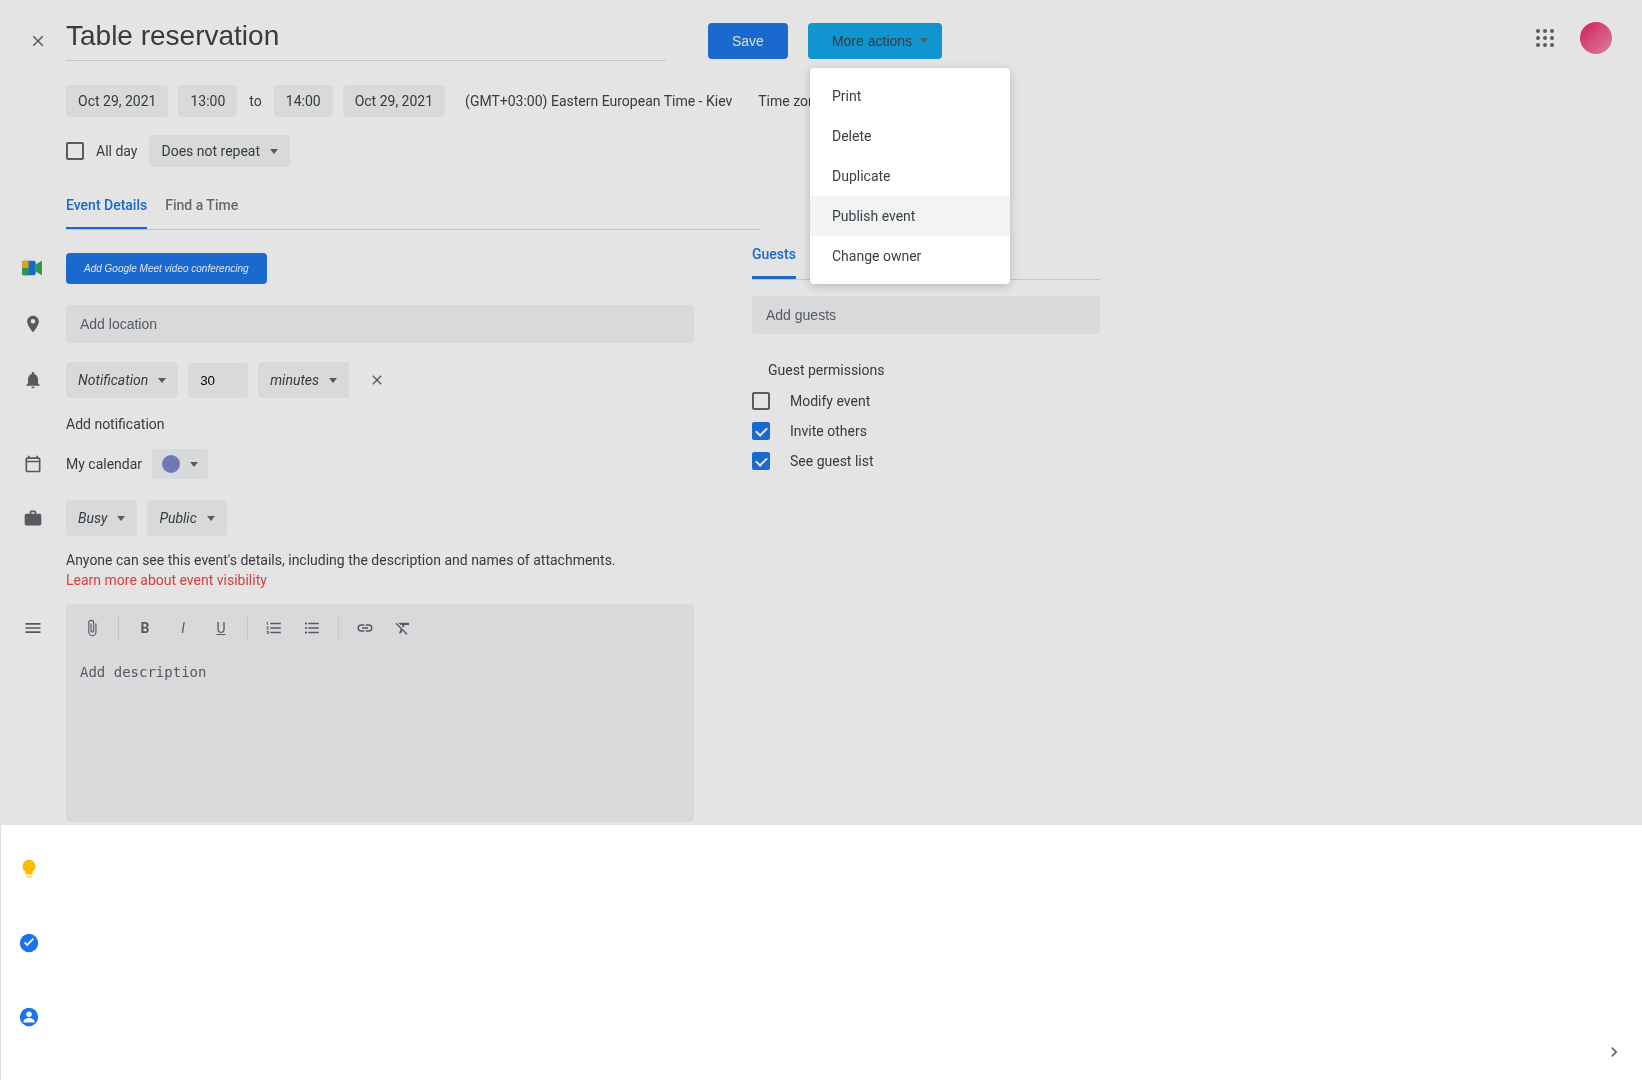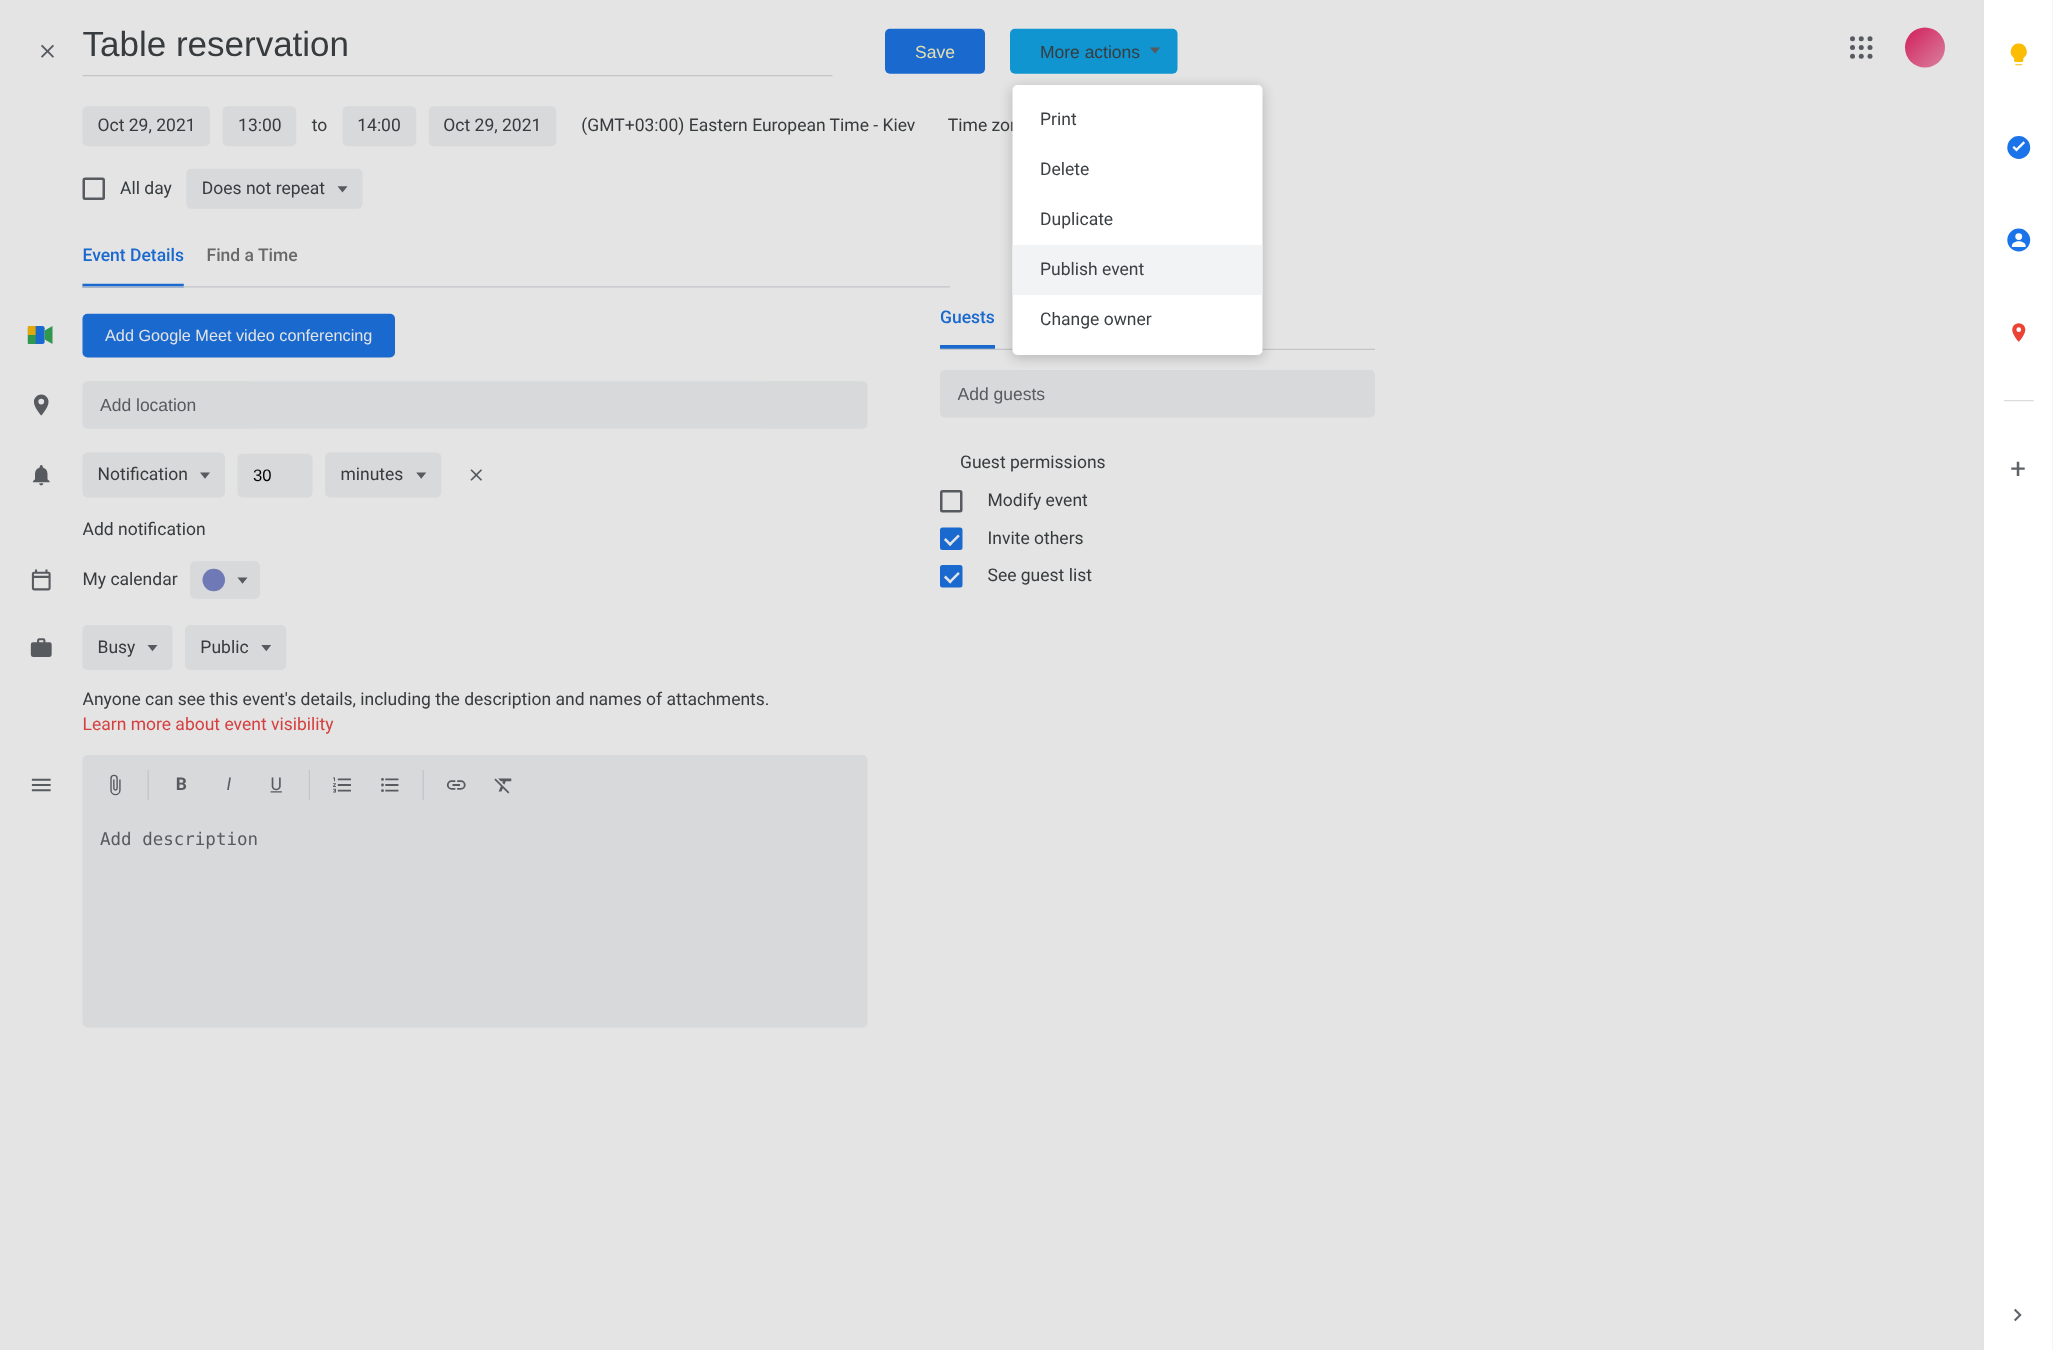--- a/index.html
+++ b/index.html
@@ -9,20 +9,21 @@
   color: #3c4043;
   background: #fff;
   width: 1642px;
   height: 1080px;
   overflow: hidden;
   position: relative;
 }
 .page {
   width: 100%; height: 100%;
   display: flex;
+  flex-direction: column;
 }
 .main {
   flex: 1;
   padding: 20px 0 0 0;
   position: relative;
 }
 .side-panel {
   width: 56px;
   border-left: 1px solid #dadce0;
   display: flex;
@@ -203,23 +204,24 @@
   color: #5f6368;
 }
 .row-body { flex: 1; }
 
 .meet-btn {
   background: #1a73e8;
   color: #fff;
   border: none;
   border-radius: 4px;
   padding: 10px 18px;
-  font-size: 13px;
+  font-size: 10px;
   font-weight: 500;
   cursor: pointer;
+  font-style: italic;
 }
 
 .field-input {
   width: 100%;
   max-width: 628px;
   background: #f1f3f4;
   border: none;
   border-radius: 4px;
   padding: 11px 14px;
   font-size: 14px;
@@ -235,20 +237,21 @@
 }
 .notif-sel {
   background: #f1f3f4;
   border: none;
   border-radius: 4px;
   padding: 10px 12px;
   display: inline-flex;
   align-items: center;
   gap: 10px;
   cursor: pointer;
+  font-style: italic;
 }
 .notif-num {
   width: 60px;
   background: #f1f3f4;
   border: none;
   border-radius: 4px;
   padding: 10px 12px;
   outline: none;
 }
 .notif-x {

